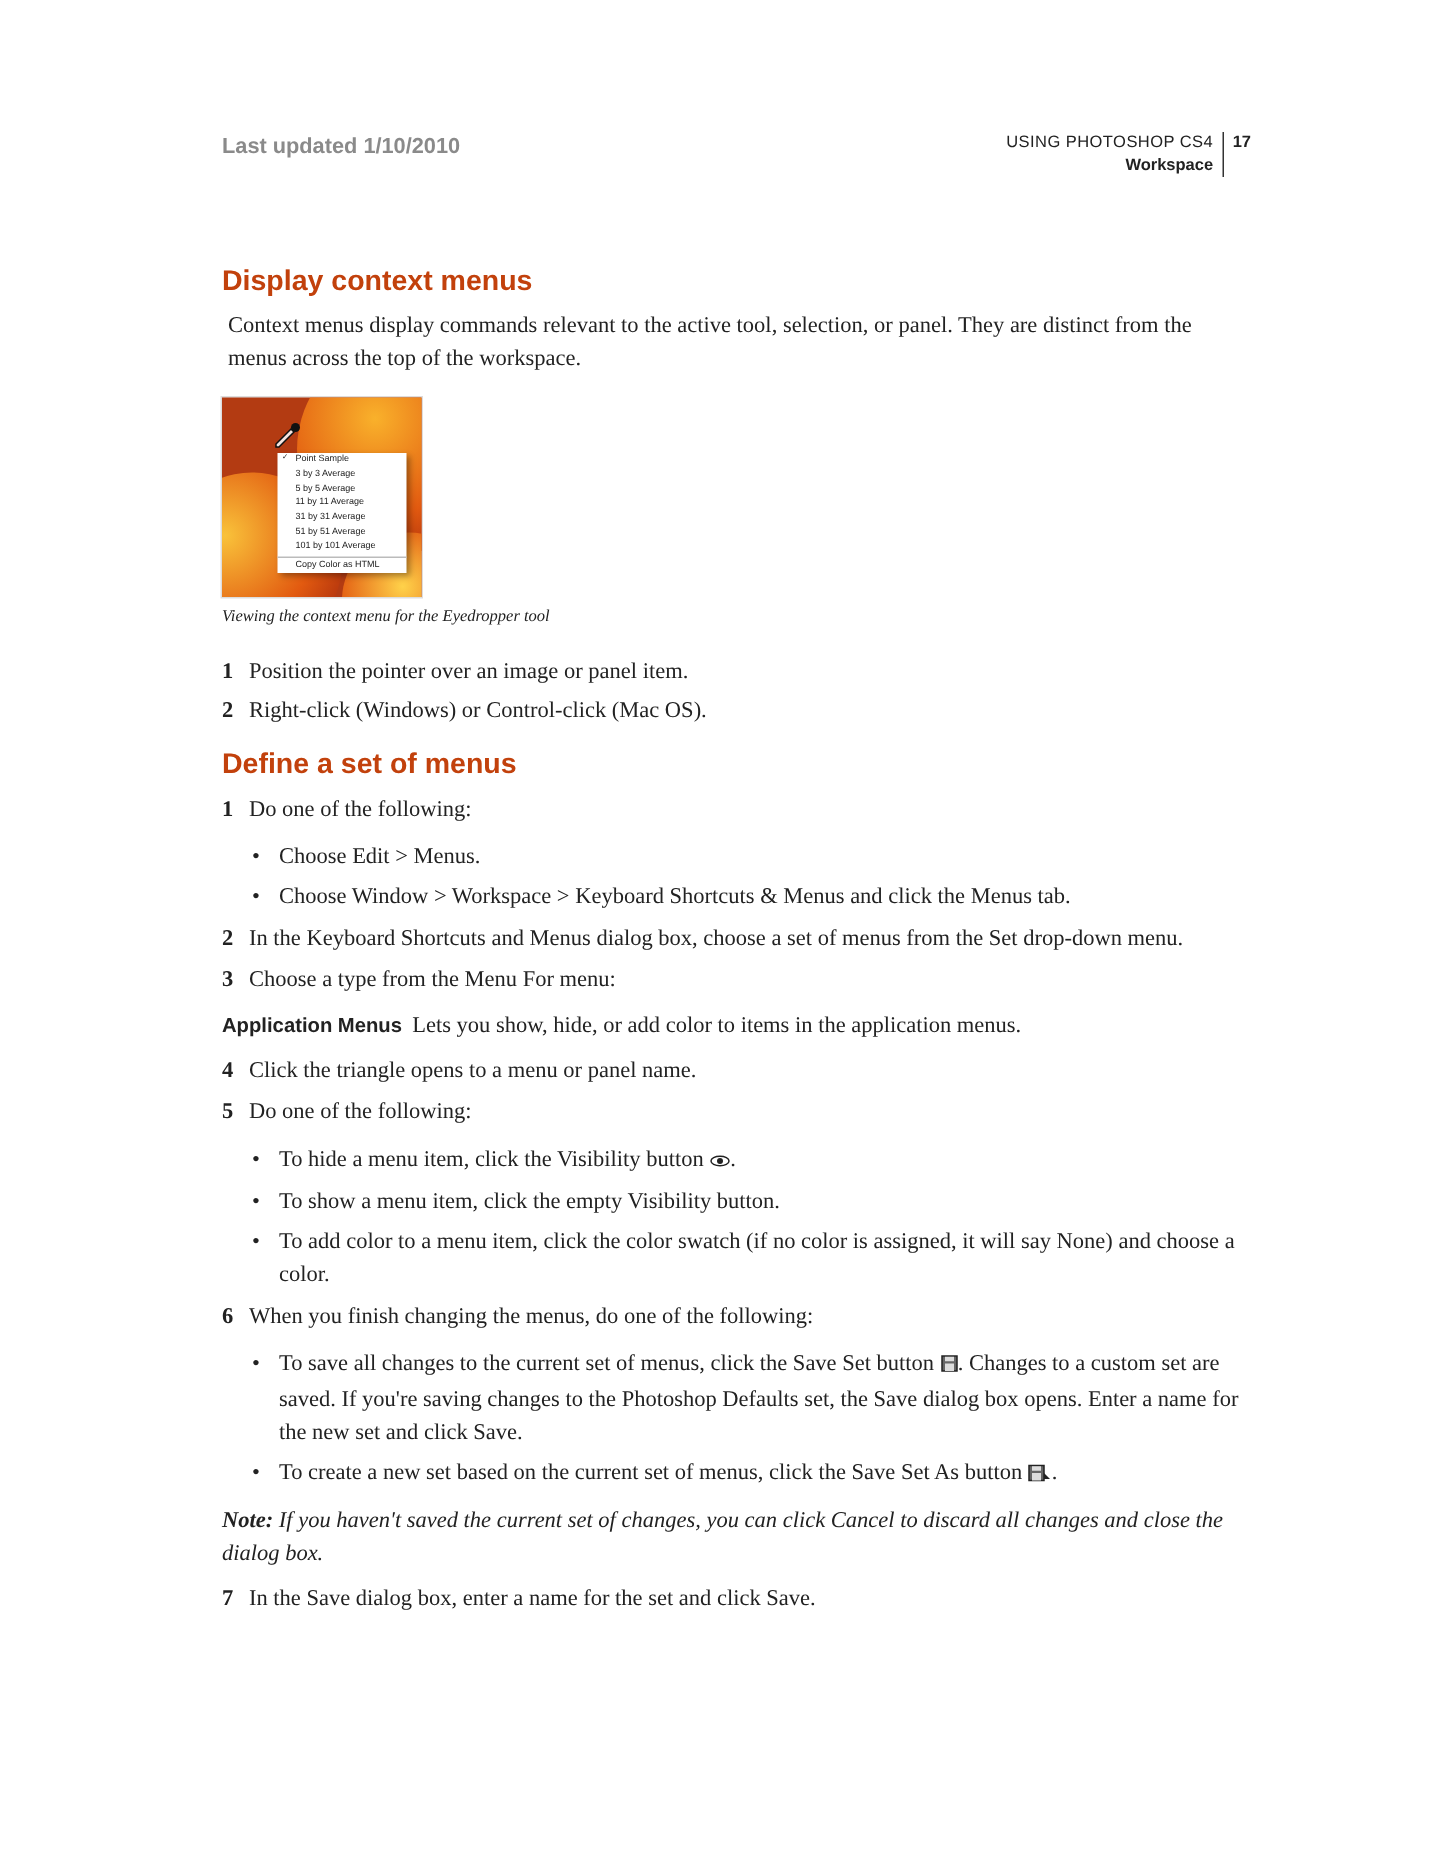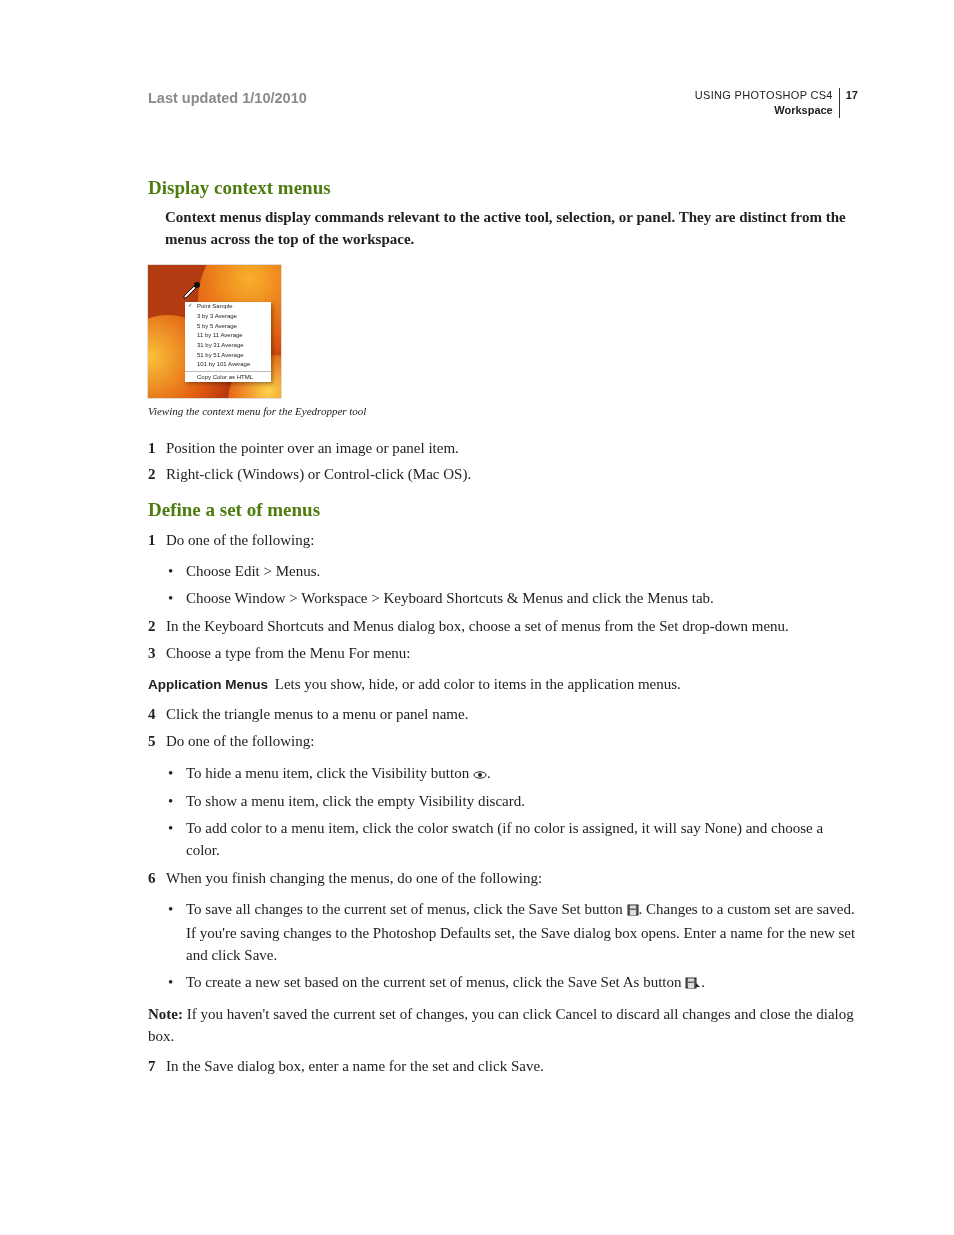--- a/index.html
+++ b/index.html
@@ -1,45 +1,45 @@
 <!DOCTYPE html>
 <html><head>
 <meta charset="utf-8">
 <style>
   html,body{margin:0;padding:0;background:#fff;}
   body{font-family:"Minion Pro","Times New Roman",Georgia,serif;color:#222;
        width:954px;min-height:1235px;position:relative;font-size:15px;line-height:1.45;}
-  .page{padding:88px 96px 60px 148px;}
+  .page{padding:88px 120px 60px 148px;}
   .header{display:flex;justify-content:space-between;align-items:flex-start;
           margin-bottom:56px;}
   .last-updated{font-family:"Myriad Pro","Segoe UI",Arial,sans-serif;
                 font-weight:700;color:#8a8a8a;font-size:14.5px;}
   .hdr-right{text-align:right;font-family:"Myriad Pro","Segoe UI",Arial,sans-serif;
              font-size:11px;line-height:1.35;display:flex;align-items:flex-start;}
   .hdr-right .col{border-right:1.5px solid #333;padding-right:6px;}
   .hdr-right .pg{font-weight:700;font-size:11px;padding-left:6px;}
   .hdr-right .title{letter-spacing:0.3px;margin-left:34px;}
   .hdr-right .section{font-weight:700;}
-  h2{font-family:Liberation Serif, serif;font-weight:700;
-     font-size:19px;margin:0 0 6px 0;color:#4d7c0f;}
+  h2{font-family:Liberation Sans, sans-serif;font-weight:700;
+     font-size:19px;margin:0 0 6px 0;color:#c2410c;}
   .sec2{}
-  p.body{margin:0 0 12px 17px;font-weight:bold;}
+  p.body{margin:0 0 12px 4px;}
   ol{list-style:none;margin:6px 0 10px 0;padding:0;}
   ol>li{display:flex;margin:5px 0;}
   ol>li>.num{font-weight:700;width:18px;flex:0 0 18px;}
   ol>li>.txt{flex:1;}
   ul{list-style:none;margin:0;padding:0;}
   ul>li{display:flex;margin:5px 0;}
   ul>li>.dot{width:18px;flex:0 0 18px;padding-left:2px;}
   ul>li>.txt{flex:1;}
   .indent{margin-left:18px;}
   .term-line{margin:8px 0;}
   .term{font-family:"Myriad Pro","Segoe UI",Arial,sans-serif;font-weight:700;
         font-size:13.5px;margin-right:3px;margin-top:28px;}
-  .note-line{margin:8px 0;}
+  .note-line{margin:8px 0;font-style:italic;}
   .note-label{font-weight:700;}
   .fig{margin:14px 0 2px 0;}
   .caption{font-style:italic;font-size:11px;margin:6px 0 18px 0;}
   
   .thumb{width:133px;height:133px;background:#b33b12;position:relative;
          overflow:hidden;box-shadow:0 0 0 1px #0002;}
   .petal{position:absolute;border-radius:50%;}
   .p1{width:120px;height:120px;background:radial-gradient(circle at 35% 35%,#f9c23a,#e25a10 55%,#8e160b);left:-40px;top:50px;}
   .p2{width:130px;height:140px;background:radial-gradient(circle at 40% 35%,#f9b12b,#e25a10 55%,#8e160b);left:50px;top:-35px;}
   .p3{width:90px;height:90px;background:radial-gradient(circle at 45% 40%,#ffd24a,#e25a10 60%,#7d1109);left:80px;top:90px;}
@@ -142,41 +142,41 @@
   </ol>
 
   <div class="term-line">
     <span class="term">Application Menus</span>
     <span>Lets you show, hide, or add color to items in the application menus.</span>
   </div>
 
   <ol>
     <li>
         <span class="num">4</span>
-        <span class="txt">Click the triangle menus to a menu or panel name.</span>
+        <span class="txt">Click the triangle opens to a menu or panel name.</span>
       </li>
     <li>
         <span class="num">5</span>
         <span class="txt">Do one of the following:</span>
       </li>
   </ol>
   <ul class="indent">
     <li>
         <span class="dot">•</span>
       <span class="txt">
         <span>To hide a menu item, click the Visibility button </span>
         <span class="vis-icon"><svg width="14" height="10">
               <ellipse cx="7" cy="5" rx="6" ry="3.2" fill="none" stroke="#222" stroke-width="1"></ellipse>
               <circle cx="7" cy="5" r="2" fill="#222"></circle>
             </svg></span><span>.</span>
       </span>
       </li>
     <li>
         <span class="dot">•</span>
-        <span class="txt">To show a menu item, click the empty Visibility discard.</span>
+        <span class="txt">To show a menu item, click the empty Visibility button.</span>
       </li>
     <li>
         <span class="dot">•</span>
         <span class="txt">To add color to a menu item, click the color swatch (if no color is assigned, it will say None) and choose a color.</span>
       </li>
   </ul>
 
   <ol>
     <li>
         <span class="num">6</span>

